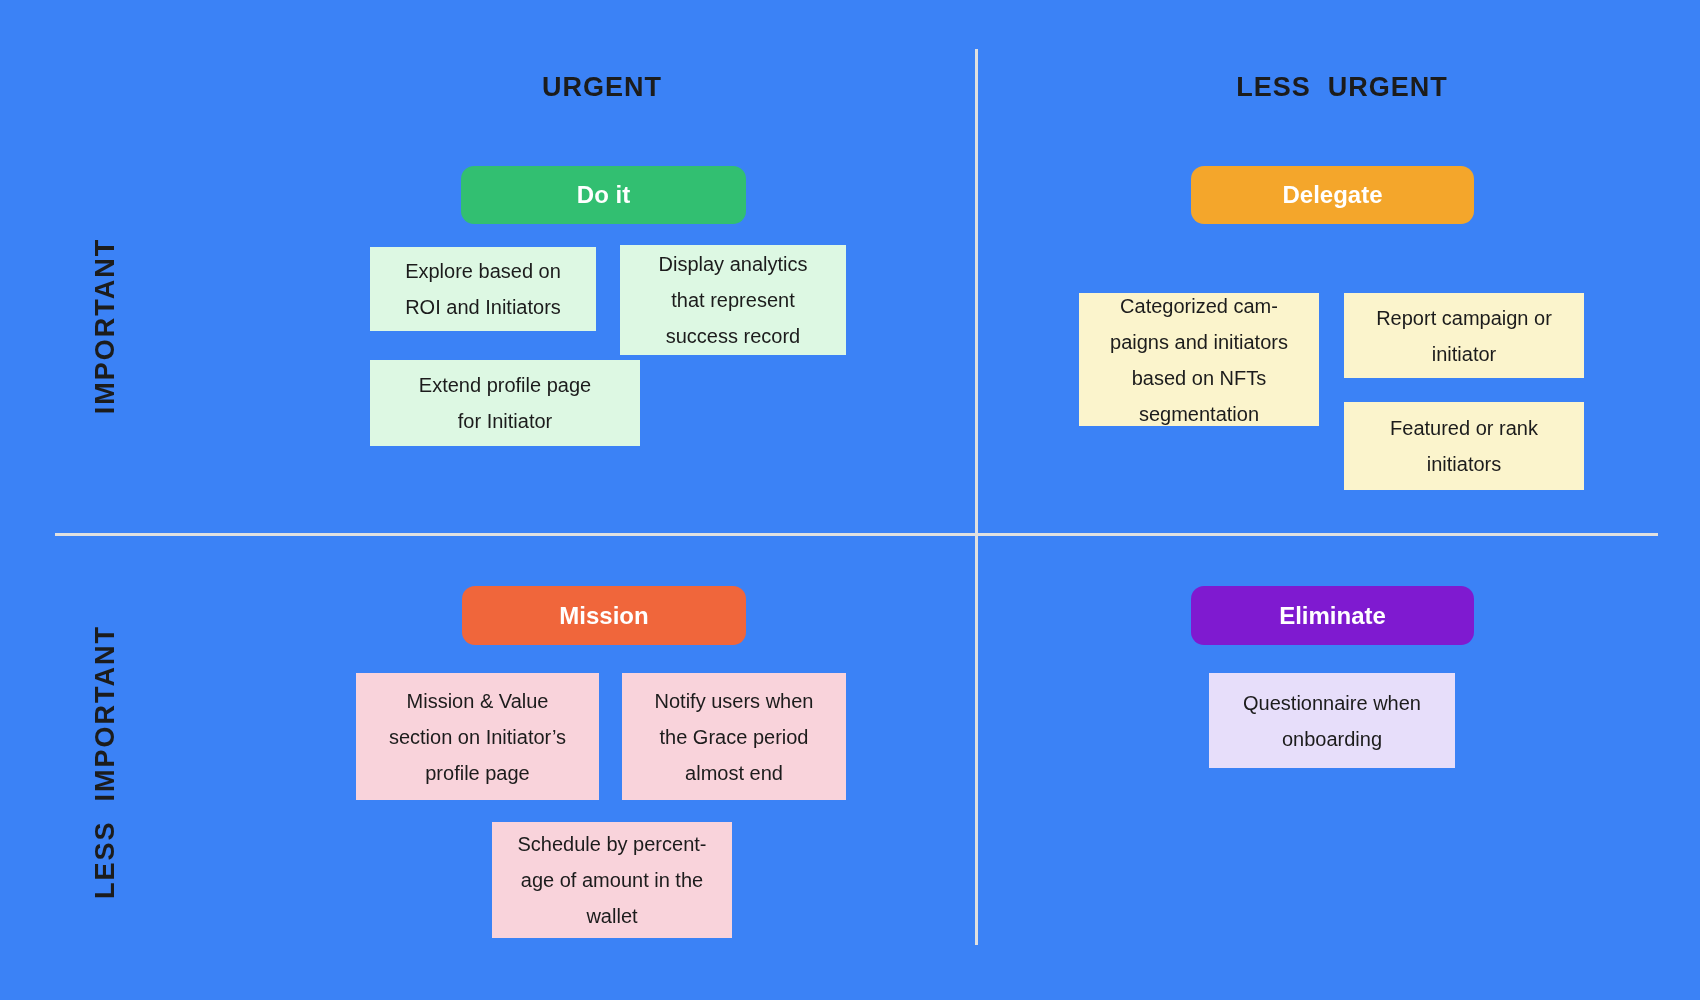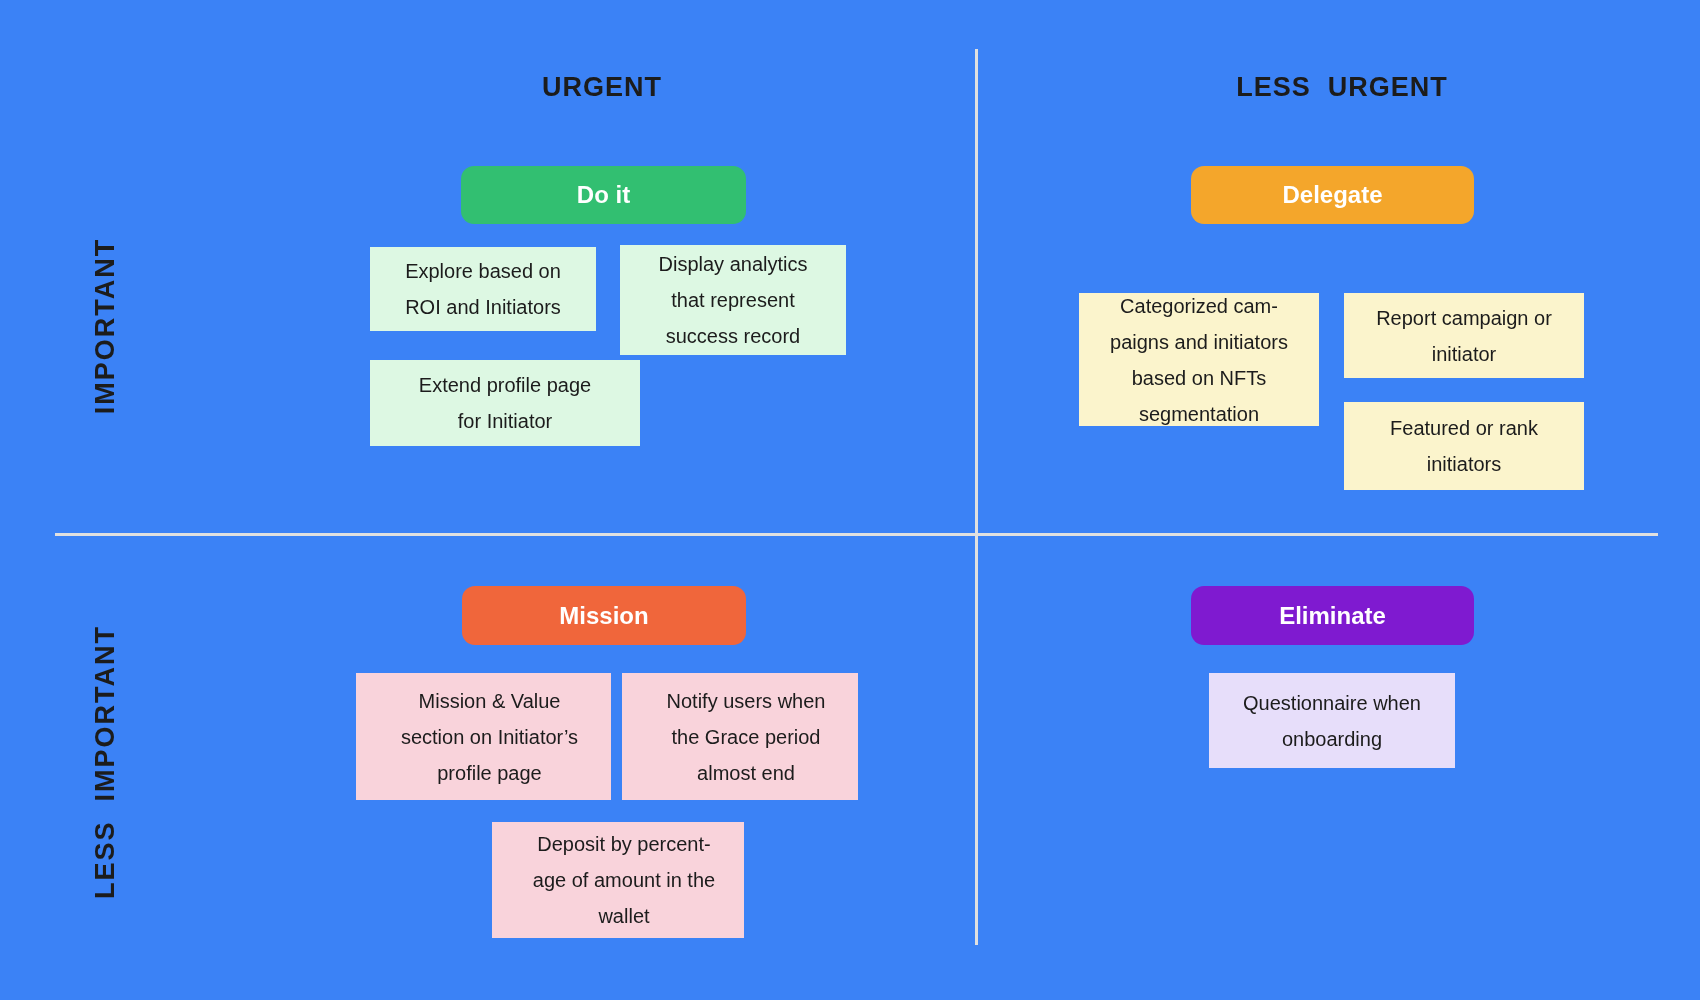--- a/index.html
+++ b/index.html
@@ -76,21 +76,21 @@
     text-align: center;
     font-size: 20px;
     font-weight: 500;
     line-height: 36px;
     white-space: pre-line;
     color: var(--text-dark, #1c1c1c);
     cursor: pointer;
   }
   .card.green    { background: var(--do-card-bg, #ddf8e3); }
   .card.yellow   { background: var(--schedule-card-bg, #fbf4cc); margin-top: 44px; }
-  .card.pink     { background: var(--delegate-card-bg, #f9d3db); padding-left: 12px; }
+  .card.pink     { background: var(--delegate-card-bg, #f9d3db); }
   .card.lavender { background: var(--eliminate-card-bg, #e7defa); }
 
   .card-a1 { left: 370px;  top: 247px; width: 226px; height: 84px; }
   .card-a2 { left: 620px;  top: 245px; width: 226px; height: 110px; }
   .card-a3 { left: 370px;  top: 360px; width: 270px; height: 86px; }
 
   .card-b1 { left: 1079px; top: 249px; width: 240px; height: 133px; }
   .card-b2 { left: 1344px; top: 249px; width: 240px; height: 85px; }
   .card-b3 { left: 1344px; top: 358px; width: 240px; height: 88px; }
 
@@ -133,21 +133,21 @@
   <div class="card yellow card-b3">Featured or rank
 initiators</div>
 
   <button class="action-btn btn-delegate">Mission</button>
   <div class="card pink card-c1">Mission &amp; Value
 section on Initiator’s
 profile page</div>
   <div class="card pink card-c2">Notify users when
 the Grace period
 almost end</div>
-  <div class="card pink card-c3">Deposit by percent-
+  <div class="card pink card-c3">Schedule by percent-
 age of amount in the
 wallet</div>
 
   <button class="action-btn btn-eliminate">Eliminate</button>
   <div class="card lavender card-d1">Questionnaire when
 onboarding</div>
 
 </div>
 
 </body></html>

